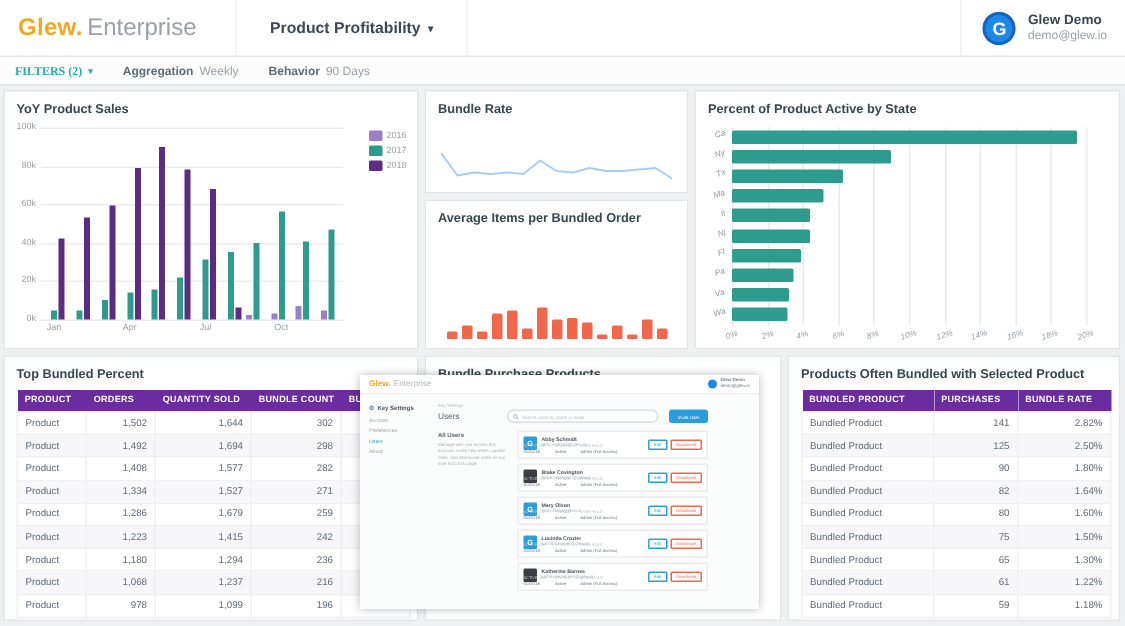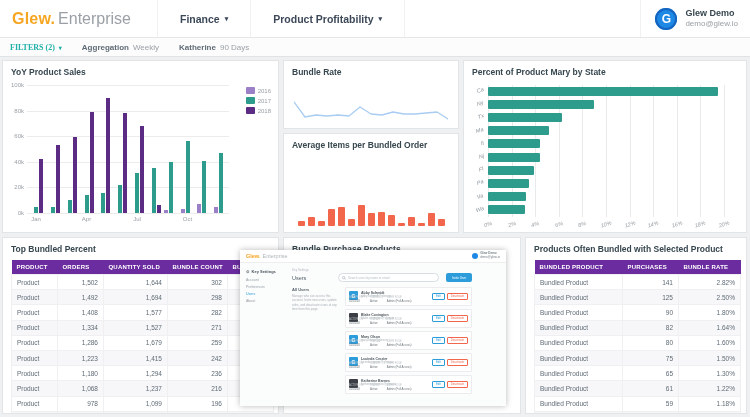--- a/index.html
+++ b/index.html
@@ -122,24 +122,20 @@
 </head>
 <body>
 
 <div class="topbar">
   <span style="display:flex;align-items:baseline;cursor:pointer;">
     <span class="logo">Glew.</span>
     <span class="logo-suffix">Enterprise</span>
   </span>
   <div class="nav">
     <div class="nav-item">
-      <span>Finance</span>
-      <span class="caret">▾</span>
-    </div>
-    <div class="nav-item">
       <span>Product Profitability</span>
       <span class="caret">▾</span>
     </div>
   </div>
   <div class="user">
     <div class="user-avatar">G</div>
     <div>
       <div class="user-name">Glew Demo</div>
       <div class="user-email">demo@glew.io</div>
     </div>
@@ -149,21 +145,21 @@
 <div class="filterbar">
   <div class="filters-toggle">
     <span>FILTERS (2)</span>
     <span class="filters-caret">▾</span>
   </div>
   <div class="filter-group">
     <span class="filter-label">Aggregation</span>
     <span class="filter-value">Weekly</span>
   </div>
   <div class="filter-group">
-    <span class="filter-label">Katherine</span>
+    <span class="filter-label">Behavior</span>
     <span class="filter-value">90 Days</span>
   </div>
 </div>
 
 <div class="panel" id="panel-yoy">
   <div class="panel-title">YoY Product Sales</div>
   <div id="yoy-plot">
       <div class="hgrid" style="top: 128px;"></div>
       <div class="ytick" style="top: 125px;">0k</div>
       <div class="hgrid" style="top: 102.4px;"></div>
@@ -281,21 +277,21 @@
       <div class="avg-bar" style="height: 11px; background: rgb(242, 102, 76);"></div>
       <div class="avg-bar" style="height: 3px; background: rgb(242, 102, 76);"></div>
       <div class="avg-bar" style="height: 9px; background: rgb(242, 102, 76);"></div>
       <div class="avg-bar" style="height: 3px; background: rgb(242, 102, 76);"></div>
       <div class="avg-bar" style="height: 13px; background: rgb(242, 102, 76);"></div>
       <div class="avg-bar" style="height: 7px; background: rgb(242, 102, 76);"></div>
     </div>
 </div>
 
 <div class="panel" id="panel-state">
-  <div class="panel-title">Percent of Product Mary by State</div>
+  <div class="panel-title">Percent of Product Active by State</div>
   <div id="state-plot">
       <div class="vgrid" style="left: 0px;"></div>
       <div class="state-xtick" style="left: 0px;">0%</div>
       <div class="vgrid" style="left: 23.6px;"></div>
       <div class="state-xtick" style="left: 23.6px;">2%</div>
       <div class="vgrid" style="left: 47.2px;"></div>
       <div class="state-xtick" style="left: 47.2px;">4%</div>
       <div class="vgrid" style="left: 70.8px;"></div>
       <div class="state-xtick" style="left: 70.8px;">6%</div>
       <div class="vgrid" style="left: 94.4px;"></div>

